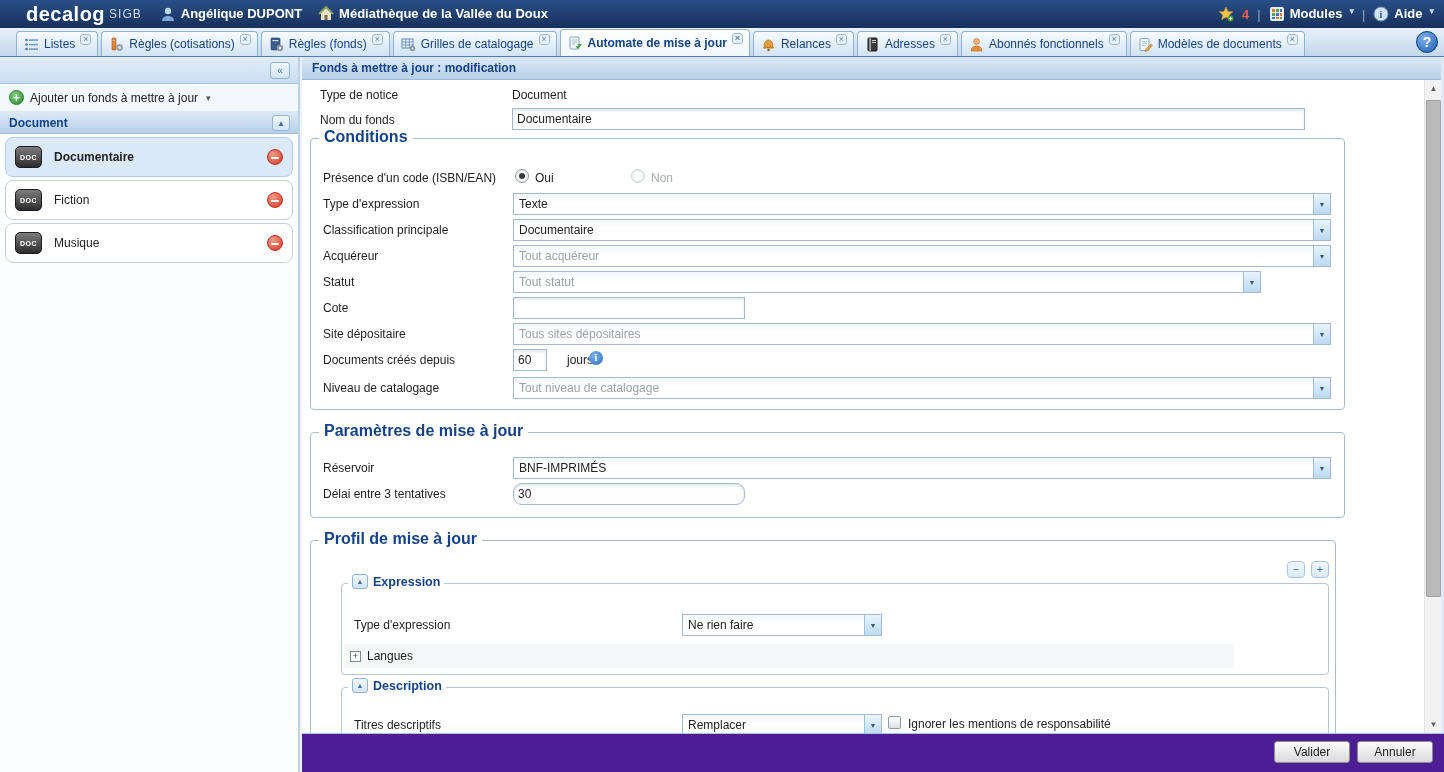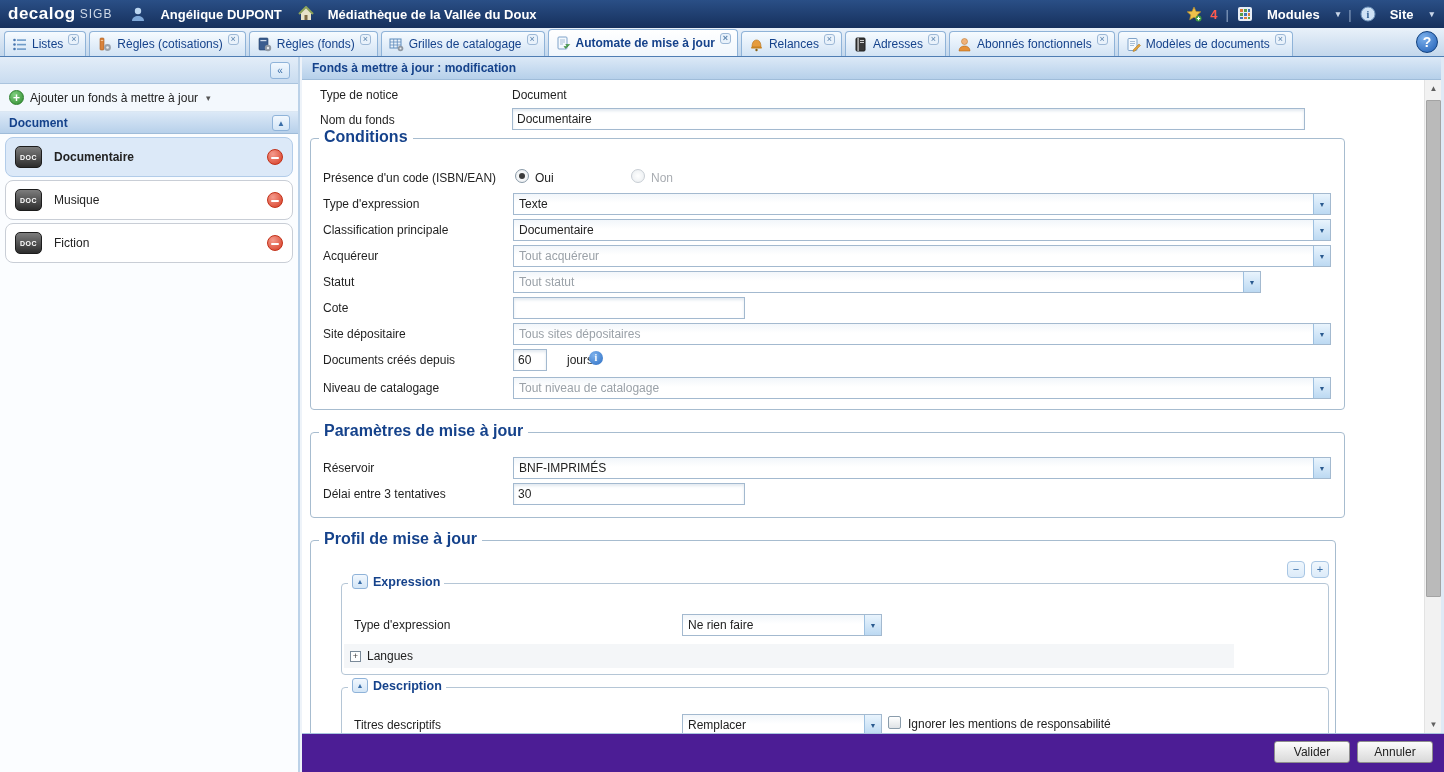--- a/index.html
+++ b/index.html
@@ -2,33 +2,33 @@
 <html><head>
 <meta charset="utf-8">
 <style>
   * { margin:0; padding:0; box-sizing:border-box; }
   html,body { width:1444px; height:772px; overflow:hidden; background:#eef3f9;
     font-family:"Liberation Sans", sans-serif; font-size:12px; color:#222; }
 
   
   #topbar { position:absolute; left:0; top:0; width:1444px; height:28px;
     background:linear-gradient(#2a4f86,#16305c); color:#fff; display:flex; align-items:center; }
-  #logo { font-size:17px; font-weight:bold; letter-spacing:.5px; margin-left:8px; }
+  #logo { font-size:20px; font-weight:bold; letter-spacing:.5px; margin-left:26px; }
   #logo-suffix { font-size:12px; color:#cfd9e8; margin-left:4px; margin-right:18px; letter-spacing:1px;}
-  .chip { display:flex; align-items:center; gap:14px; font-weight:bold; font-size:13px; margin-right:16px;}
+  .chip { display:flex; align-items:flex-start; gap:5px; font-weight:bold; font-size:13px; margin-right:16px;}
   #topbar-right { margin-left:auto; display:flex; align-items:center; gap:8px; margin-right:10px; font-weight:bold; font-size:13px;}
   .tsep { color:#8fa6c6; font-weight:normal; }
   .badge-count { color:#ff5a4e; font-weight:bold; font-size:13px; }
   .caret { font-size:9px; color:#c9d6e8; margin-left:2px; }
   .ticon16 { width:16px; height:16px; display:inline-block; }
 
   
   #tabbar { position:absolute; left:0; top:28px; width:1444px; height:29px;
     background:linear-gradient(#e9f1fa,#c3d7ec); border-bottom:1px solid #4f7db3;
-    display:flex; align-items:flex-end; padding-left:4px; }
+    display:flex; align-items:flex-end; padding-left:16px; }
   .tab { height:25px; display:flex; align-items:center; gap:5px; padding:0 6px 0 7px;
     background:linear-gradient(#f6fbff,#d2e3f4); border:1px solid #8fb3d8; border-bottom:none;
     border-radius:4px 4px 0 0; margin-right:3px; color:#15428b; cursor:pointer; position:relative; }
   .tab.active { background:linear-gradient(#ffffff,#f0f6fc); font-weight:bold; height:27px; }
   .tab .ticon { width:15px; height:15px; }
   .tclose { font-size:9px; line-height:9px; width:11px; height:11px; border:1px solid #9db8d6;
     border-radius:3px; background:#e9f2fb; color:#5b83ad; text-align:center; position:relative; top:-5px; }
   #tab-help { margin-left:auto; margin-right:6px; width:22px; height:22px; border-radius:50%;
     background:radial-gradient(circle at 35% 30%, #7db1ec, #1d5cb4); color:#fff; font-weight:bold;
     font-size:14px; display:flex; align-items:center; justify-content:center; align-self:center;
@@ -168,21 +168,21 @@
         </svg>
       <span>Modules</span>
       <span class="caret">▾</span>
     </span>
     <span class="tsep">|</span>
     <span class="chip" style="margin:0">
       <svg class="ticon16" viewBox="0 0 16 16">
           <circle cx="8" cy="8" r="7" fill="#cfe2f5" stroke="#6f93bb"></circle>
           <text x="8" y="12" font-size="10" font-family="serif" font-weight="bold" fill="#2a5a8f" text-anchor="middle">i</text>
         </svg>
-      <span>Site</span>
+      <span>Aide</span>
       <span class="caret">▾</span>
     </span>
   </div>
 </div>
 
 <div id="tabbar">
   <div class="tab">
     <svg class="ticon" viewBox="0 0 15 15">
         <circle cx="2.5" cy="3" r="1.3" fill="#4a77b0"></circle>
         <circle cx="2.5" cy="7.5" r="1.3" fill="#4a77b0"></circle>
@@ -285,26 +285,26 @@
     <span>Document</span>
     <div class="sq-btn">▲</div>
   </div>
   <div class="side-item selected">
     <span class="doc-badge">DOC</span>
     <span class="si-label">Documentaire</span>
     <span class="minus-circle"></span>
   </div>
   <div class="side-item">
     <span class="doc-badge">DOC</span>
-    <span class="si-label">Musique</span>
+    <span class="si-label">Fiction</span>
     <span class="minus-circle"></span>
   </div>
   <div class="side-item">
     <span class="doc-badge">DOC</span>
-    <span class="si-label">Fiction</span>
+    <span class="si-label">Musique</span>
     <span class="minus-circle"></span>
   </div>
 </div>
 
 <div id="main-header">Fonds à mettre à jour : modification</div>
 <div id="rightstrip"></div>
 
 <div id="content">
 
   <span class="lbl" style="left:18px; top:8px;">Type de notice</span>
@@ -367,21 +367,21 @@
   </div>
 
   <div class="fset" style="left:8px; top:352px; width:1035px; height:86px;">
     <span class="flegend">Paramètres de mise à jour</span>
     <span class="lbl" style="left:12px; top:28px;">Réservoir</span>
     <div class="sel" style="left:202px; top:24px; width:818px;">
       <span class="stxt">BNF-IMPRIMÉS</span>
       <span class="sarrow">▼</span>
     </div>
     <span class="lbl" style="left:12px; top:54px;">Délai entre 3 tentatives</span>
-    <input class="tin" style="left: 202px; top: 50px; width: 232px;" value="30">
+    <input class="tin" style="left: 202px; top: 50px; width: 232px; border-radius: 9px;" value="30">
   </div>
 
   <div class="fset" style="left:8px; top:460px; width:1026px; height:290px;">
     <span class="flegend">Profil de mise à jour</span>
     <div class="sq-btn pm" style="position:absolute; right:30px; top:20px; margin:0;">−</div>
     <div class="sq-btn pm" style="position:absolute; right:6px; top:20px; margin:0;">+</div>
 
     <div class="fset-in" style="left:30px; top:42px; width:988px; height:92px;">
       <span class="flegend2">
         <span class="sq-btn">▲</span>

